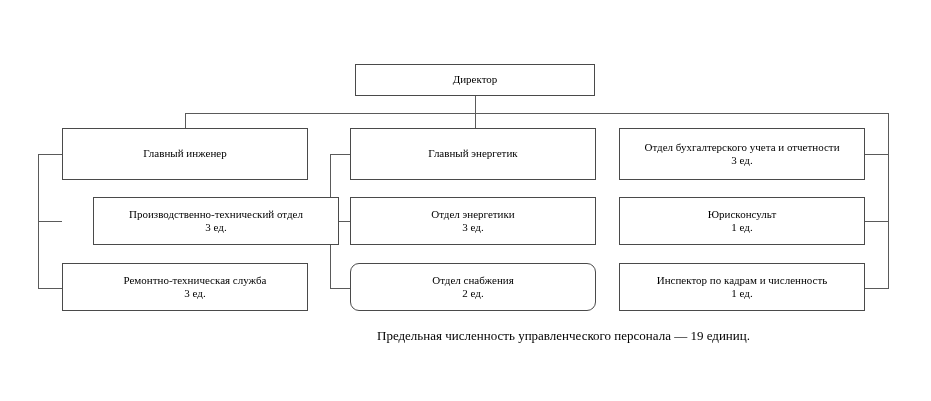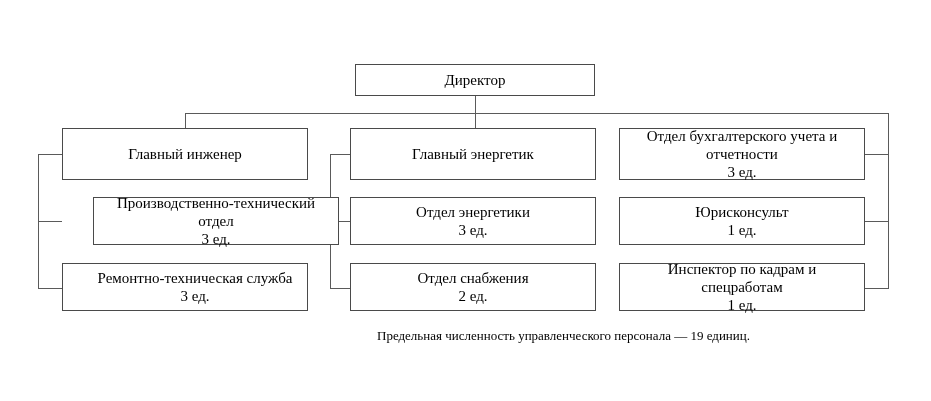--- a/index.html
+++ b/index.html
@@ -20,21 +20,21 @@
     position: absolute;
     box-sizing: border-box;
     border: 1px solid #4a4a4a;
     background: #ffffff;
     display: flex;
     flex-direction: column;
     align-items: center;
     justify-content: center;
     text-align: center;
     line-height: 1.22;
-    font-size: 15px;
+    font-size: 11px;
     z-index: 3;
   }
   .node-box .node-title {
     display: block;
     padding: 0 6px;
   }
   .node-box .node-count {
     display: block;
     padding: 0 6px;
   }
@@ -100,40 +100,40 @@
   <div class="node-box" style="left:350px; top:128px; width:246px; height:52px;text-align:right;">
     <span class="node-title">Главный энергетик</span>
     <span class="node-count"></span>
   </div>
 
   <div class="node-box" style="left:350px; top:197px; width:246px; height:48px;">
     <span class="node-title">Отдел энергетики</span>
     <span class="node-count">3 ед.</span>
   </div>
 
-  <div class="node-box" style="left:350px; top:263px; width:246px; height:48px;">
+  <div class="node-box" style="left:350px; top:263px; width:246px; height:48px;border-radius:9px;">
     <span class="node-title">Отдел снабжения</span>
     <span class="node-count">2 ед.</span>
   </div>
 
   <div class="connector v" style="left:888px; top:154px; height:134px;"></div>
   <div class="connector h" style="left:865px; top:154px; width:24px;"></div>
   <div class="connector h" style="left:865px; top:221px; width:24px;"></div>
   <div class="connector h" style="left:865px; top:288px; width:24px;"></div>
 
   <div class="node-box" style="left:619px; top:128px; width:246px; height:52px;">
     <span class="node-title">Отдел бухгалтерского учета и отчетности</span>
     <span class="node-count">3 ед.</span>
   </div>
 
   <div class="node-box" style="left:619px; top:197px; width:246px; height:48px;">
     <span class="node-title">Юрисконсульт</span>
     <span class="node-count">1 ед.</span>
   </div>
 
   <div class="node-box" style="left:619px; top:263px; width:246px; height:48px;">
-    <span class="node-title">Инспектор по кадрам и спецработам</span>
+    <span class="node-title">Инспектор по кадрам и численность</span>
     <span class="node-count">1 ед.</span>
   </div>
 
   <div class="footer-note" style="left:377px; top:328px;">Предельная численность управленческого персонала — 19 единиц.</div>
 
 </div>
 
 </body></html>

